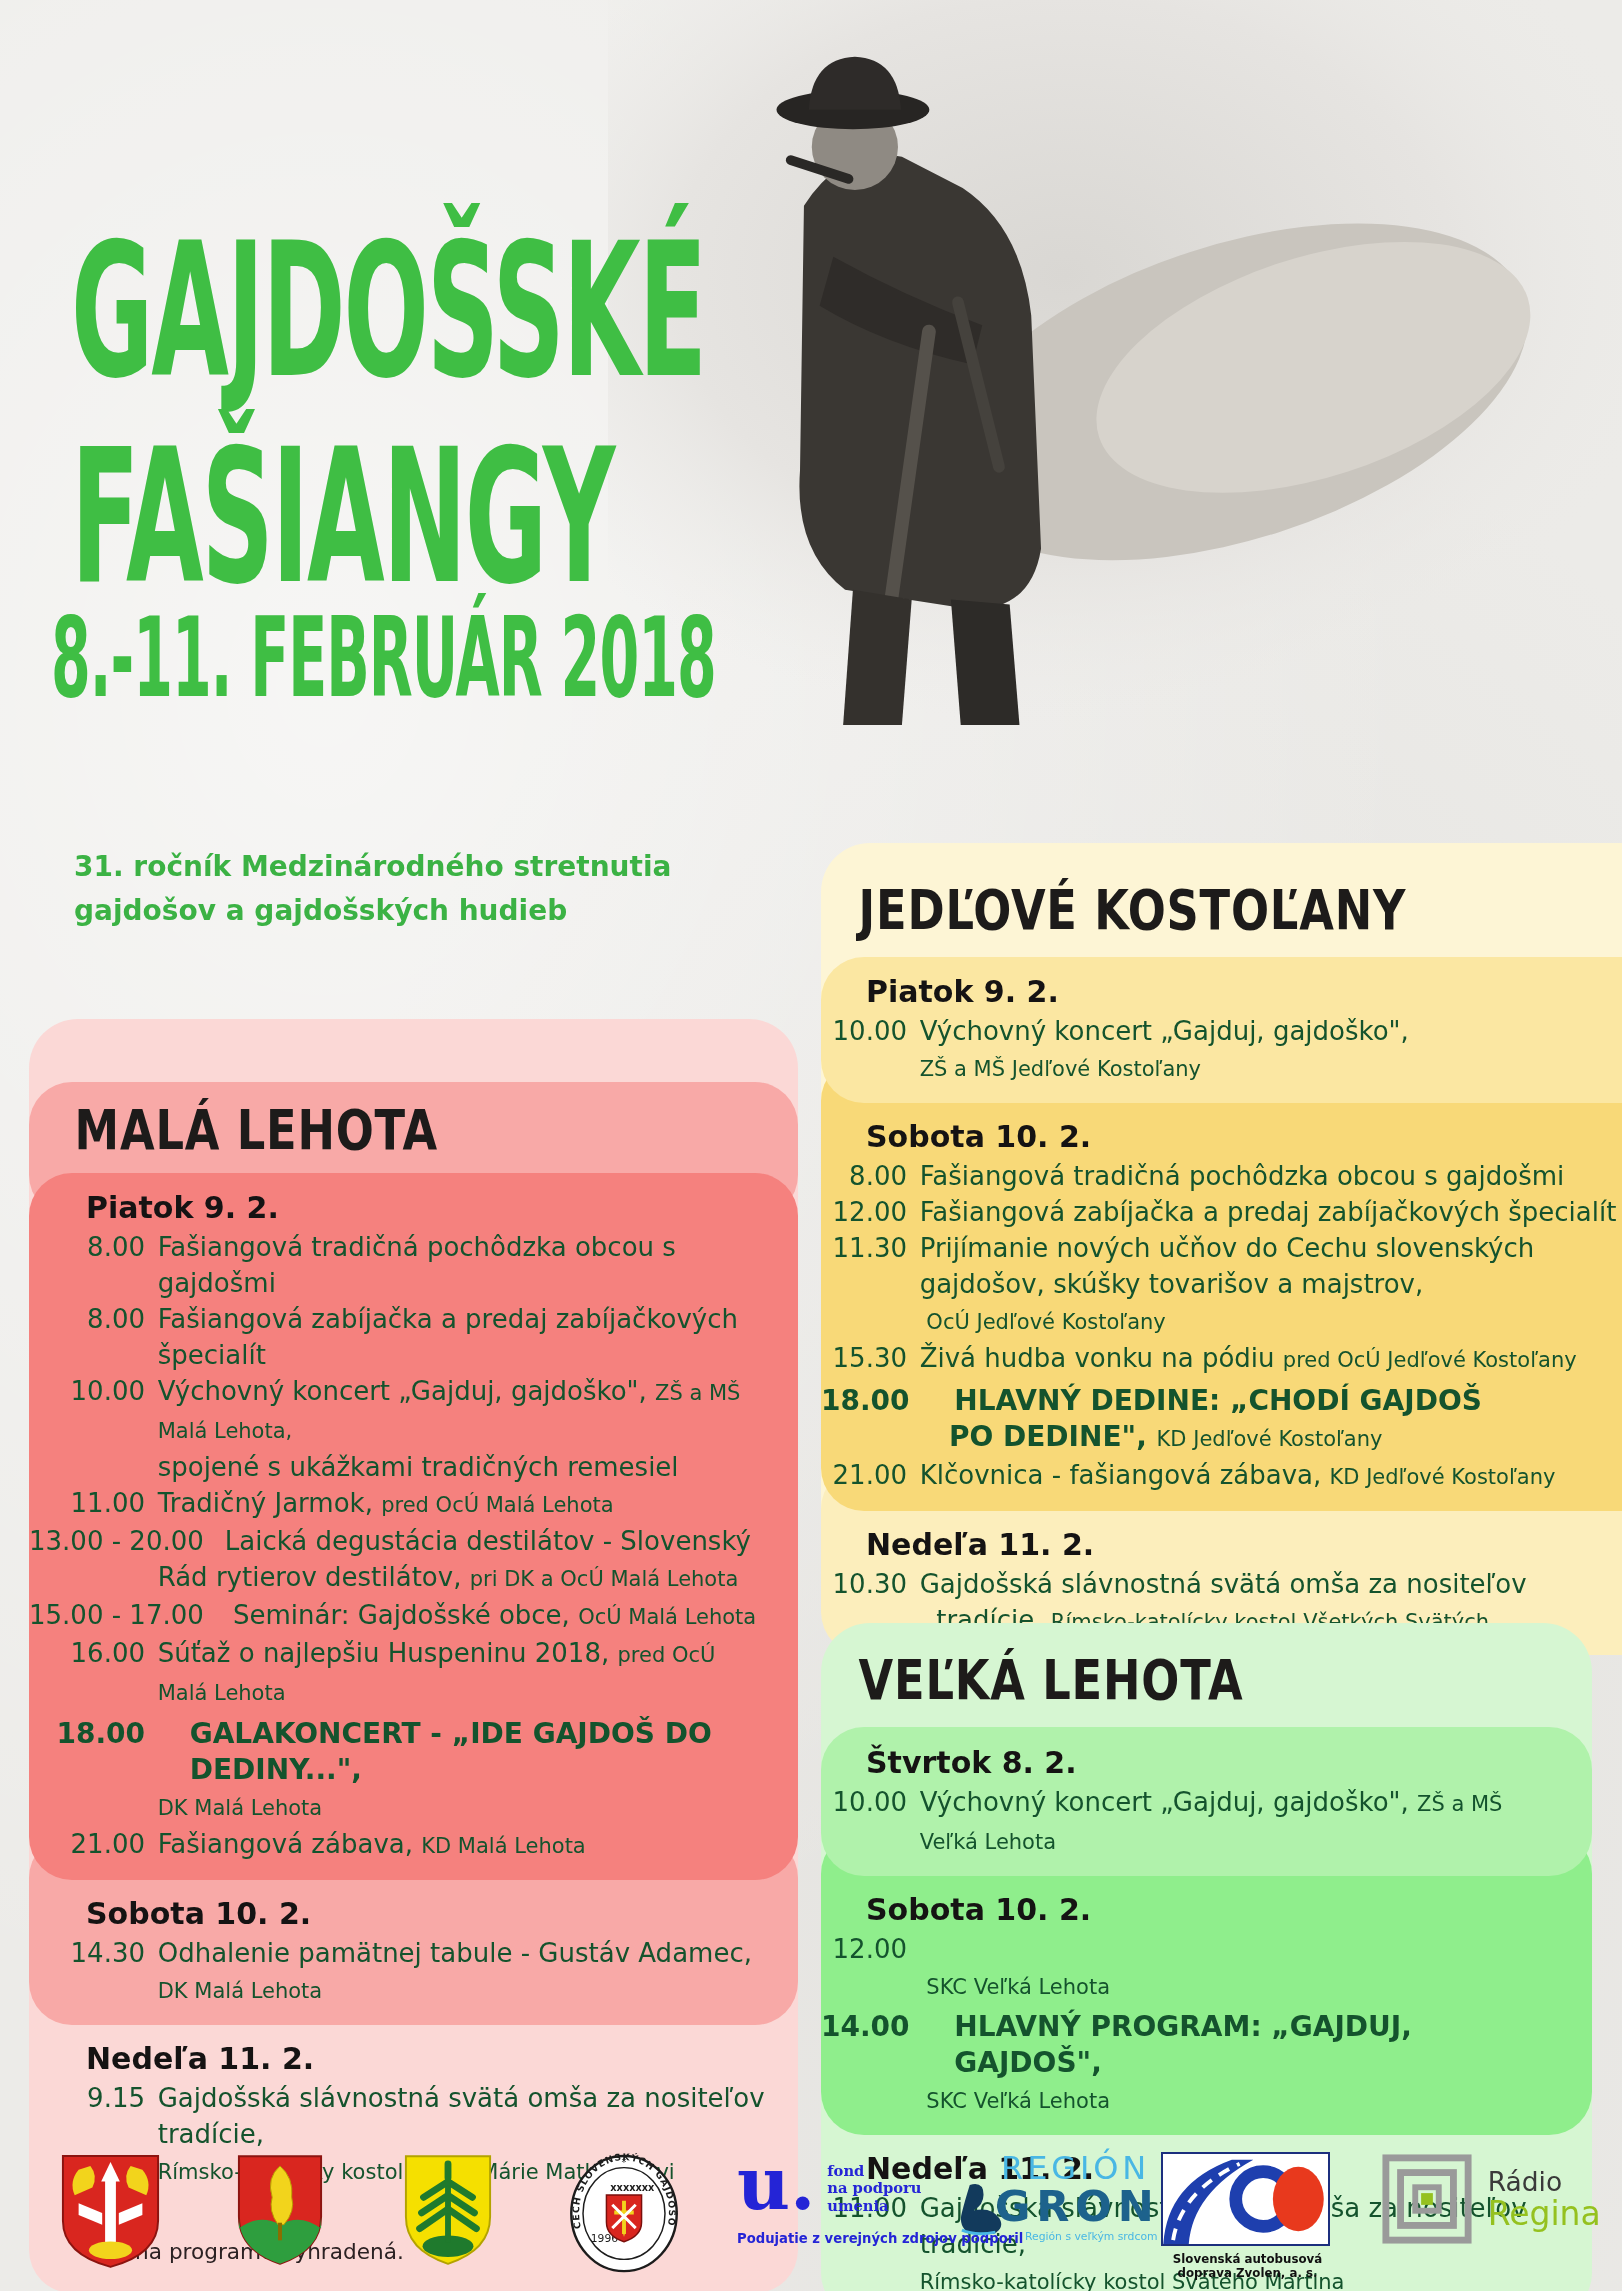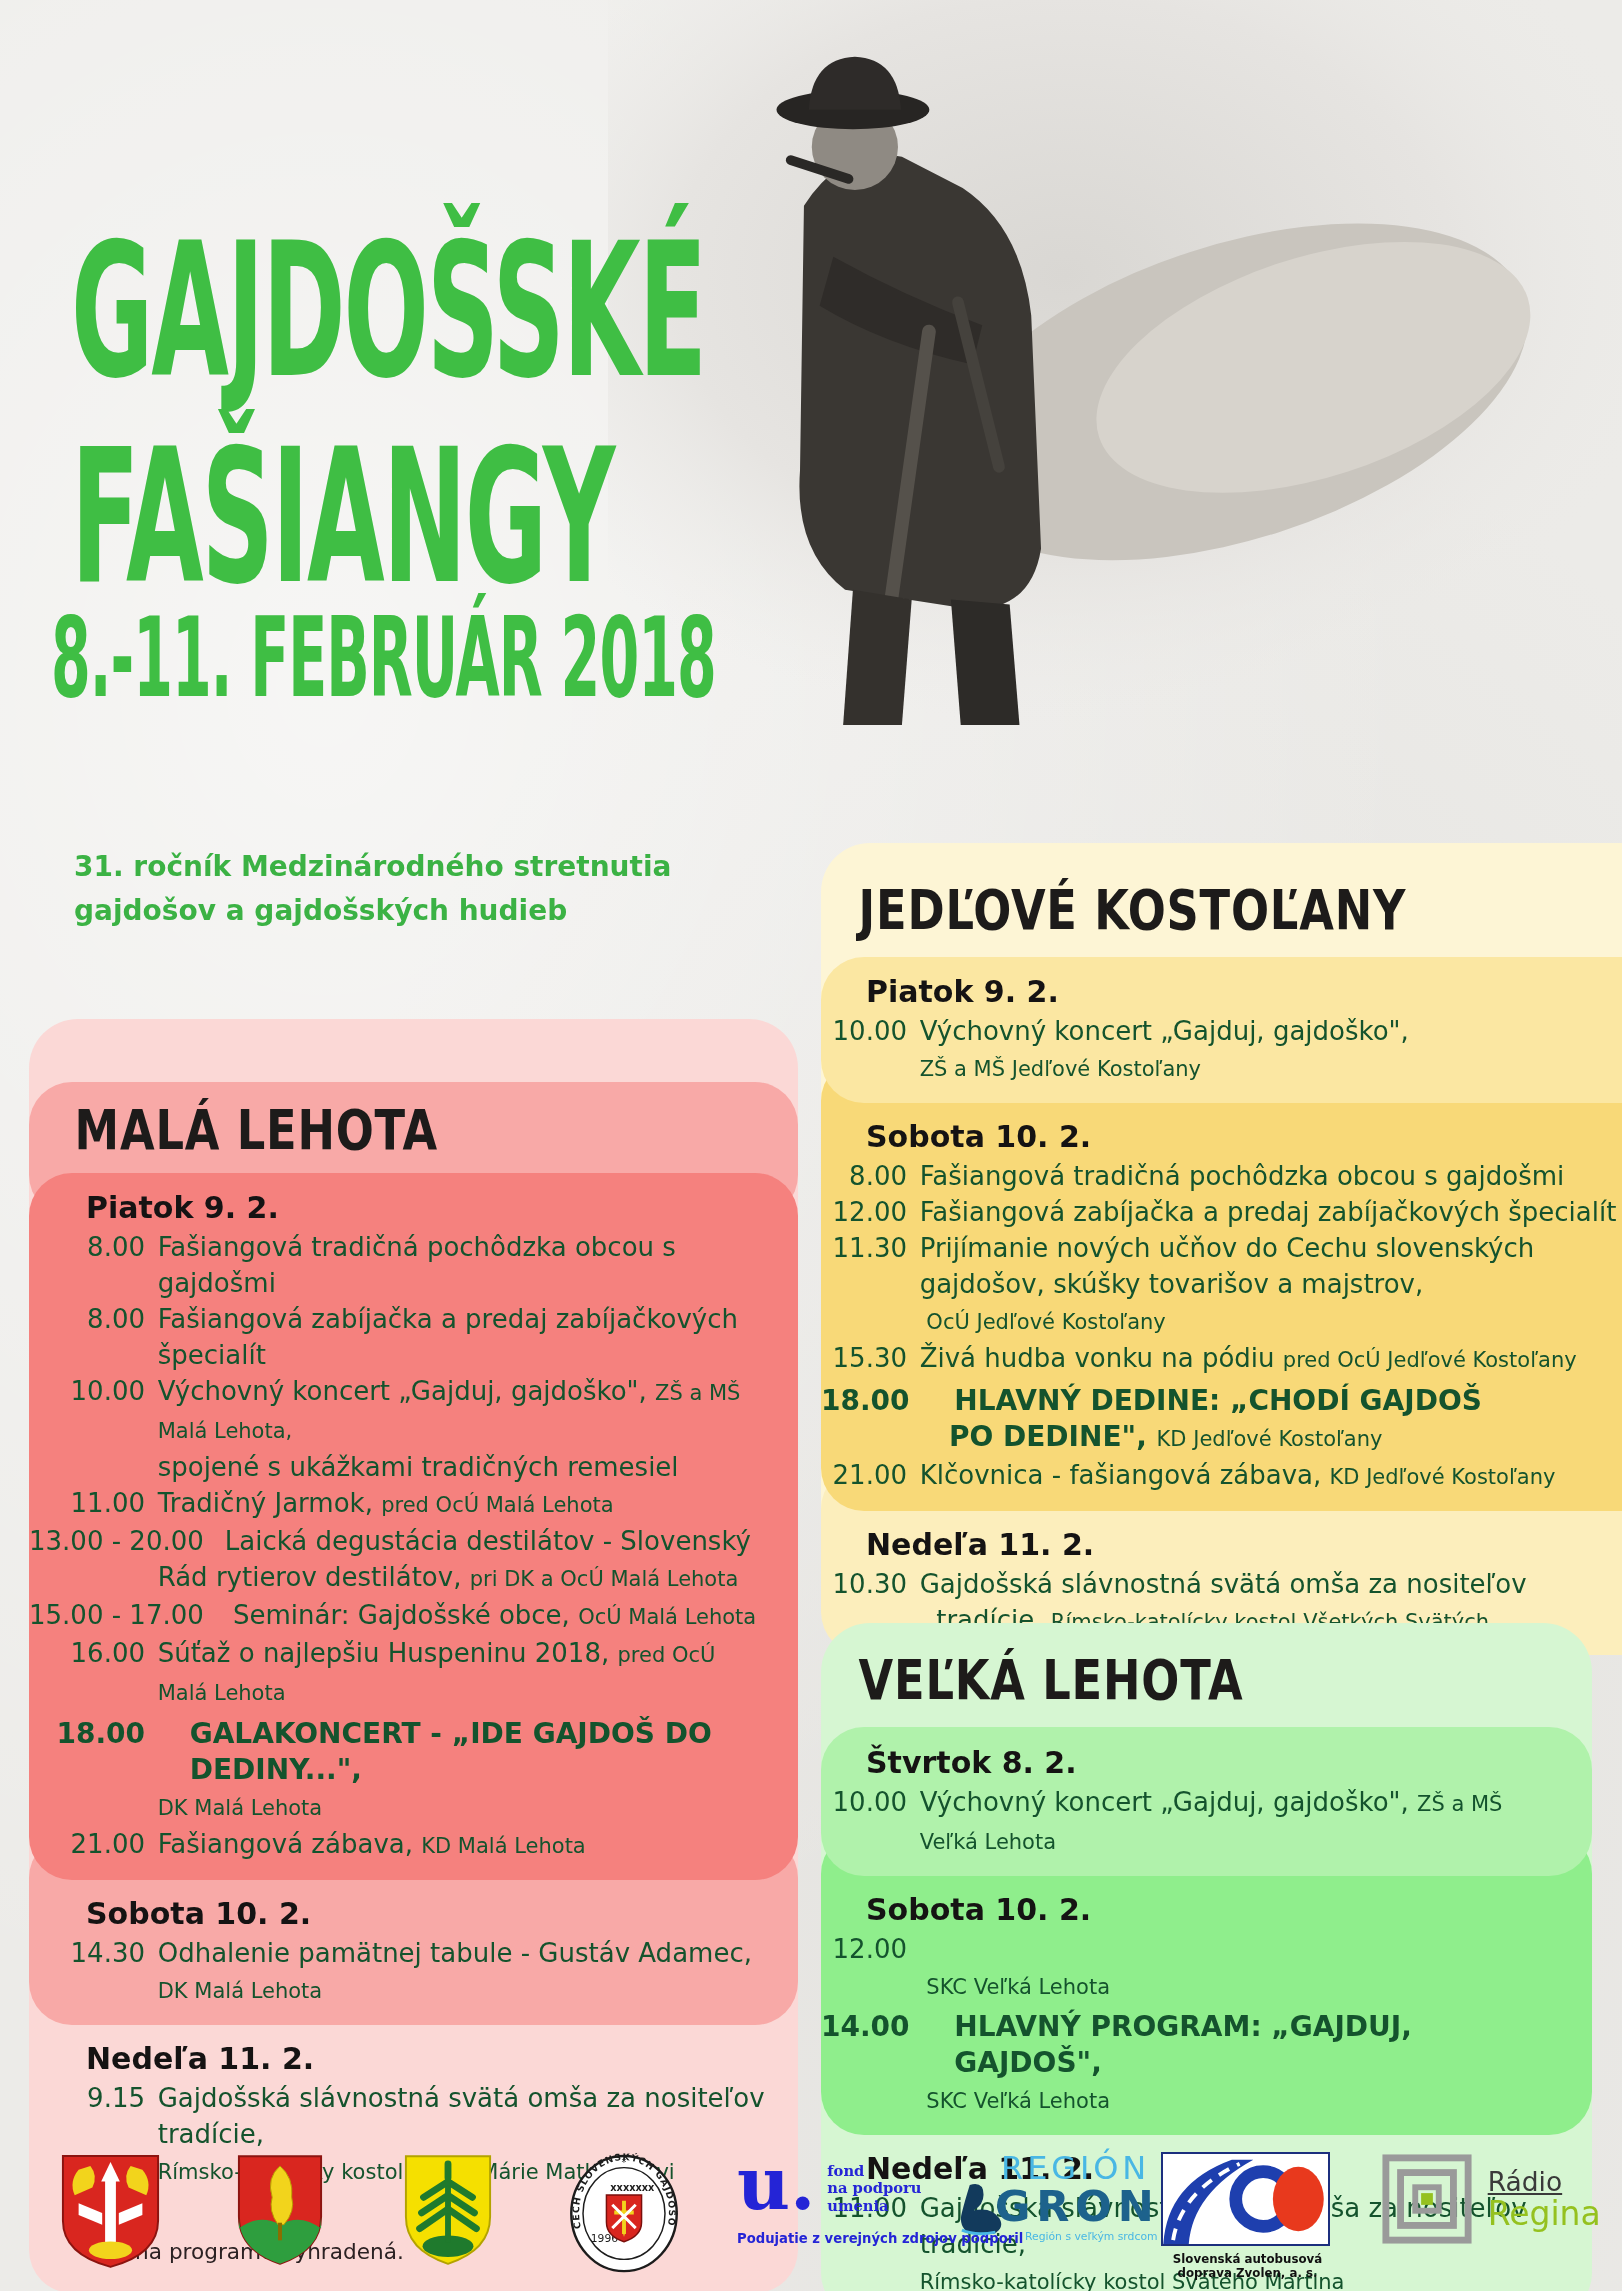--- a/index.html
+++ b/index.html
@@ -65,21 +65,21 @@
   .fond-cap{margin-top:15.7px;color:#2424d6;font-size:13.2px;font-weight:bold;}
   .gron{position:relative;}
   .gron-l1{font-size:32px;letter-spacing:3.9px;color:#49b7e4;line-height:33px;padding-left:45px;}
   .gron-l2{font-size:43px;letter-spacing:5.9px;color:#1d628c;font-weight:bold;line-height:43px;padding-left:39px;}
   .gron-sub{font-size:10.8px;color:#49b7e4;padding-left:69px;margin-top:2px;}
   .gron-swan{position:absolute;left:0;top:27.4px;}
   .sad-box{width:165px;height:90px;border:2.9px solid #1c2f7e;background:#fff;position:relative;overflow:hidden;}
   .sad-cap{margin-top:5.9px;font-weight:bold;color:#111;font-size:11.8px;text-align:center;width:173px;}
   .regina{display:flex;align-items:center;}
   .regina-text{margin-left:13.7px;}
-  .regina-l1{font-size:26.5px;color:#3a3a3a;line-height:29px;text-decoration:underline;}
+  .regina-l1{font-size:26.5px;color:#3a3a3a;line-height:29px;}
   .regina-l2{font-size:33px;color:#95c11f;line-height:35px;text-align:right;}
 </style>
 </head>
 <body>
 
 <div class="bg-texture"></div>
 
 <div class="photo">
   <svg width="1014" height="725" viewBox="0 0 1035 740">
     <defs>

